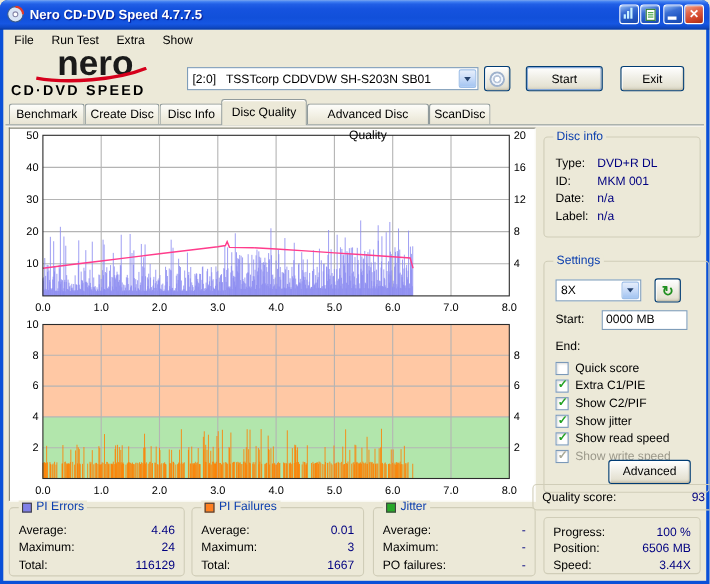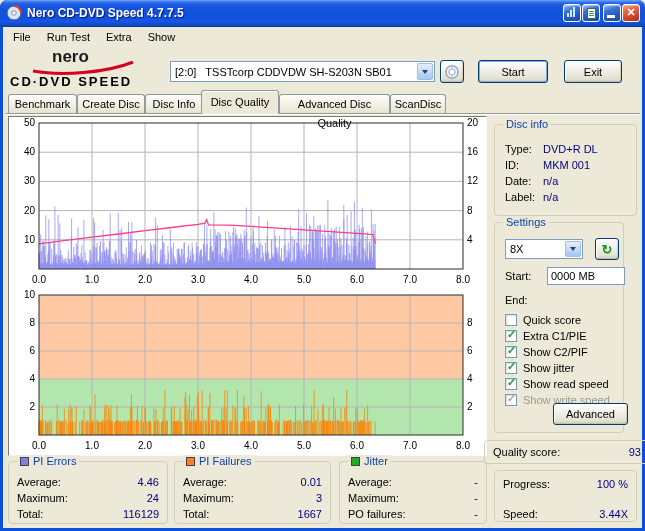--- a/index.html
+++ b/index.html
@@ -20,21 +20,21 @@
   .glyph-bars i:nth-child(1){height:4px}.glyph-bars i:nth-child(2){height:7px}.glyph-bars i:nth-child(3){height:10px}
   .glyph-page{position:absolute;left:4px;top:3px;width:9px;height:11px;background:#fff;border:1px solid #2c7a2c}
   .glyph-page i{position:absolute;left:1px;width:5px;height:1px;background:#3aa03a;display:block}
   .glyph-page i:nth-child(1){top:2px}.glyph-page i:nth-child(2){top:4px}.glyph-page i:nth-child(3){top:6px}
   .client{position:absolute;left:3px;right:3px;top:27px;bottom:3px;background:#ECE9D8}
 
   .menubar{position:absolute;left:2px;top:0;height:20px;display:flex;align-items:center}
   .menu-item{padding:3px 8px;cursor:pointer}
 
   .logo{position:absolute;left:0;top:20px;width:160px;height:46px}
-  .logo .nero{position:absolute;left:49px;top:-3px;font-size:17px;font-weight:bold;color:#1a1a1a;line-height:26px}
+  .logo .nero{position:absolute;left:49px;top:-3px;font-size:32px;font-weight:bold;color:#1a1a1a;line-height:26px}
   .logo .swoosh{position:absolute;left:28px;top:14px}
   .logo .sub{position:absolute;left:7px;top:27px;font-size:13px;font-weight:bold;letter-spacing:2px;white-space:nowrap}
 
   .combo{position:absolute;background:#fff;border:1px solid #7F9DB9;display:flex;align-items:center;cursor:pointer}
   .combo-text{flex:1;padding-left:4px;white-space:pre;overflow:hidden;font-size:11px}
   .combo-btn{width:16px;align-self:stretch;margin:1px;background:linear-gradient(180deg,#e6eefb,#cbddf9 45%,#a9c8f2 90%);
     border:1px solid #9ebfe8;border-radius:2px;display:flex;align-items:center;justify-content:center}
   .arrow{width:0;height:0;border-left:3px solid transparent;border-right:3px solid transparent;border-top:4px solid #26436e}
   .drive-combo{left:167px;top:34px;width:265px;height:21px}
   .speed-combo{left:10px;top:16px;width:78px;height:20px}
@@ -234,21 +234,21 @@
       <div class="info-row" style="top:50px">
         <span class="lbl">Date:</span>
         <span class="val">n/a</span>
       </div>
       <div class="info-row" style="top:66px">
         <span class="lbl">Label:</span>
         <span class="val">n/a</span>
       </div>
     </div>
 
-    <div class="groupbox" style="left:491px;top:195px;width:130px;height:211px">
+    <div class="groupbox" style="left:491px;top:210px;width:151px;height:211px">
       <span class="caption">Settings</span>
       <div class="combo speed-combo">
         <span class="combo-text">8X</span>
         <span class="combo-btn">
             <span class="arrow"></span>
           </span>
       </div>
       <button class="xp-btn refresh-btn">
           <span class="refresh-icon">↻</span>
         </button>
@@ -297,20 +297,24 @@
     <div class="groupbox" style="left:481px;top:413px;width:168px;height:24px">
       <span class="q-label">Quality score:</span>
       <span class="q-value">93</span>
     </div>
 
     <div class="groupbox" style="left:491px;top:443px;width:143px;height:52px">
       <div class="stat-row" style="top:7px">
         <span class="lbl">Progress:</span>
         <span class="rval">100 %</span>
       </div>
+      <div class="stat-row" style="top:22px">
+        <span class="lbl">Position:</span>
+        <span class="rval">6506 MB</span>
+      </div>
       <div class="stat-row" style="top:37px">
         <span class="lbl">Speed:</span>
         <span class="rval">3.44X</span>
       </div>
     </div>
 
     <div class="groupbox" style="left:5px;top:434px;width:160px;height:63px">
       <span class="caption">
         <span class="legend-square" style="background: rgb(128, 128, 232);"></span>
         <span>PI Errors</span>

